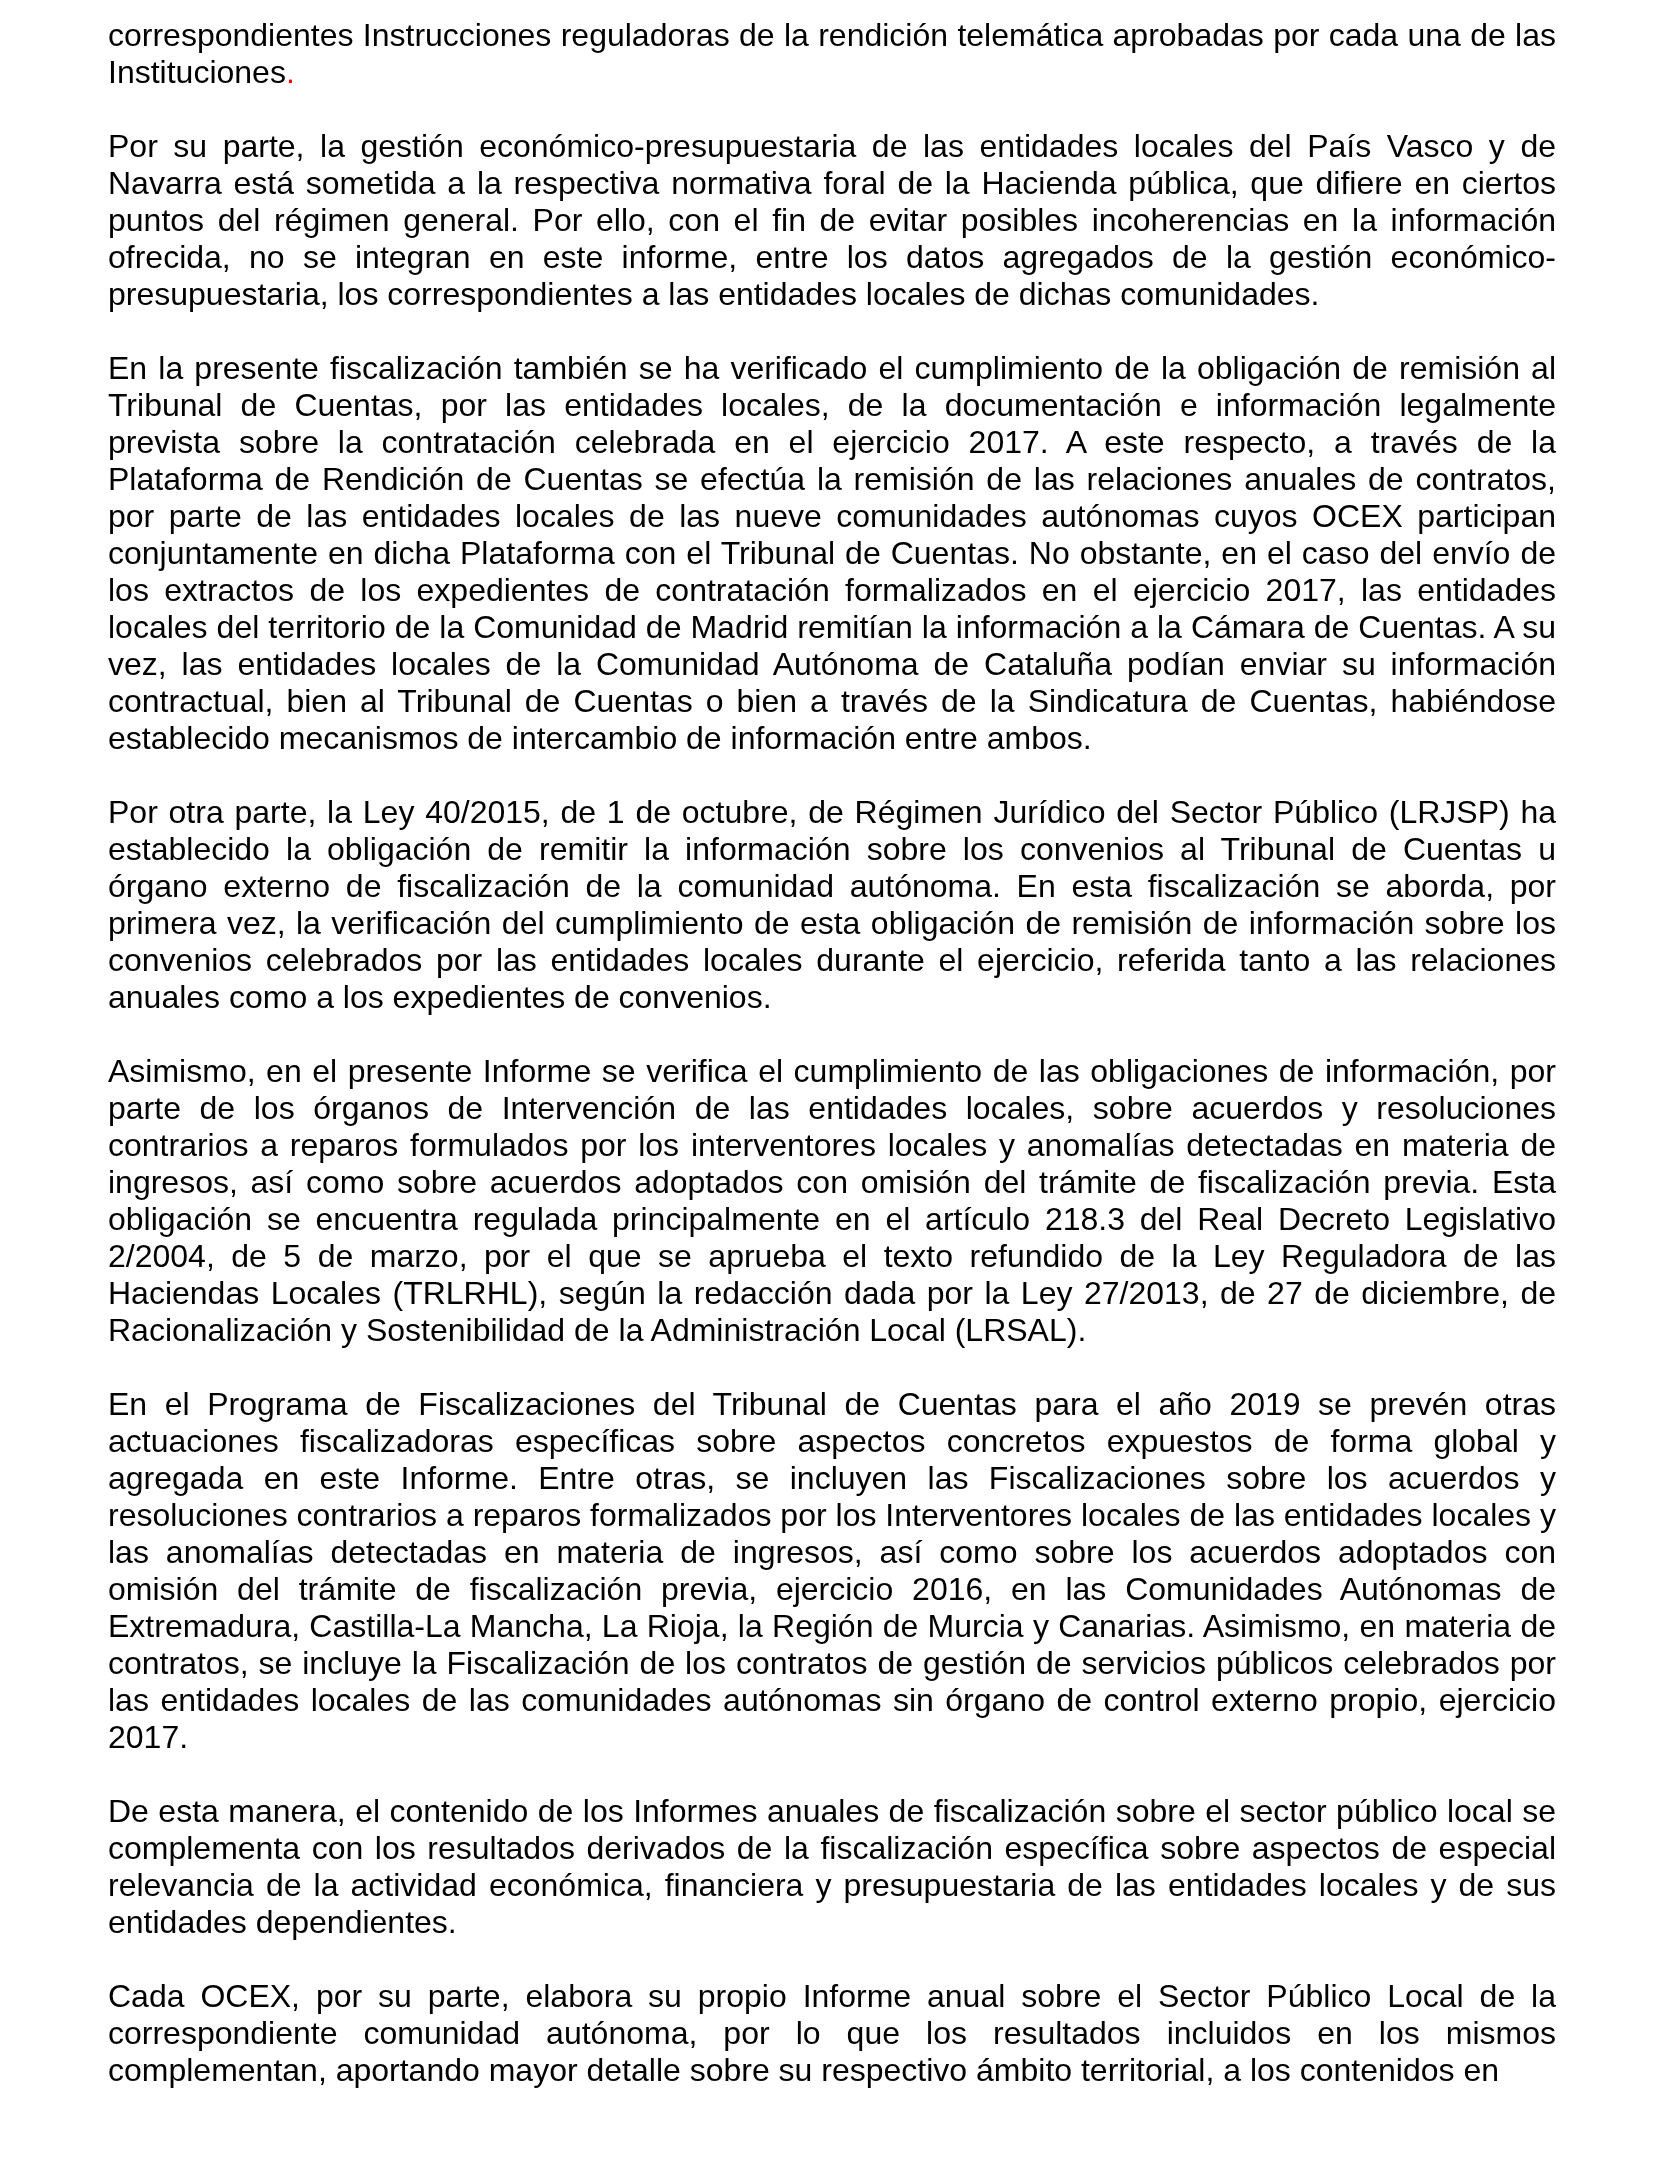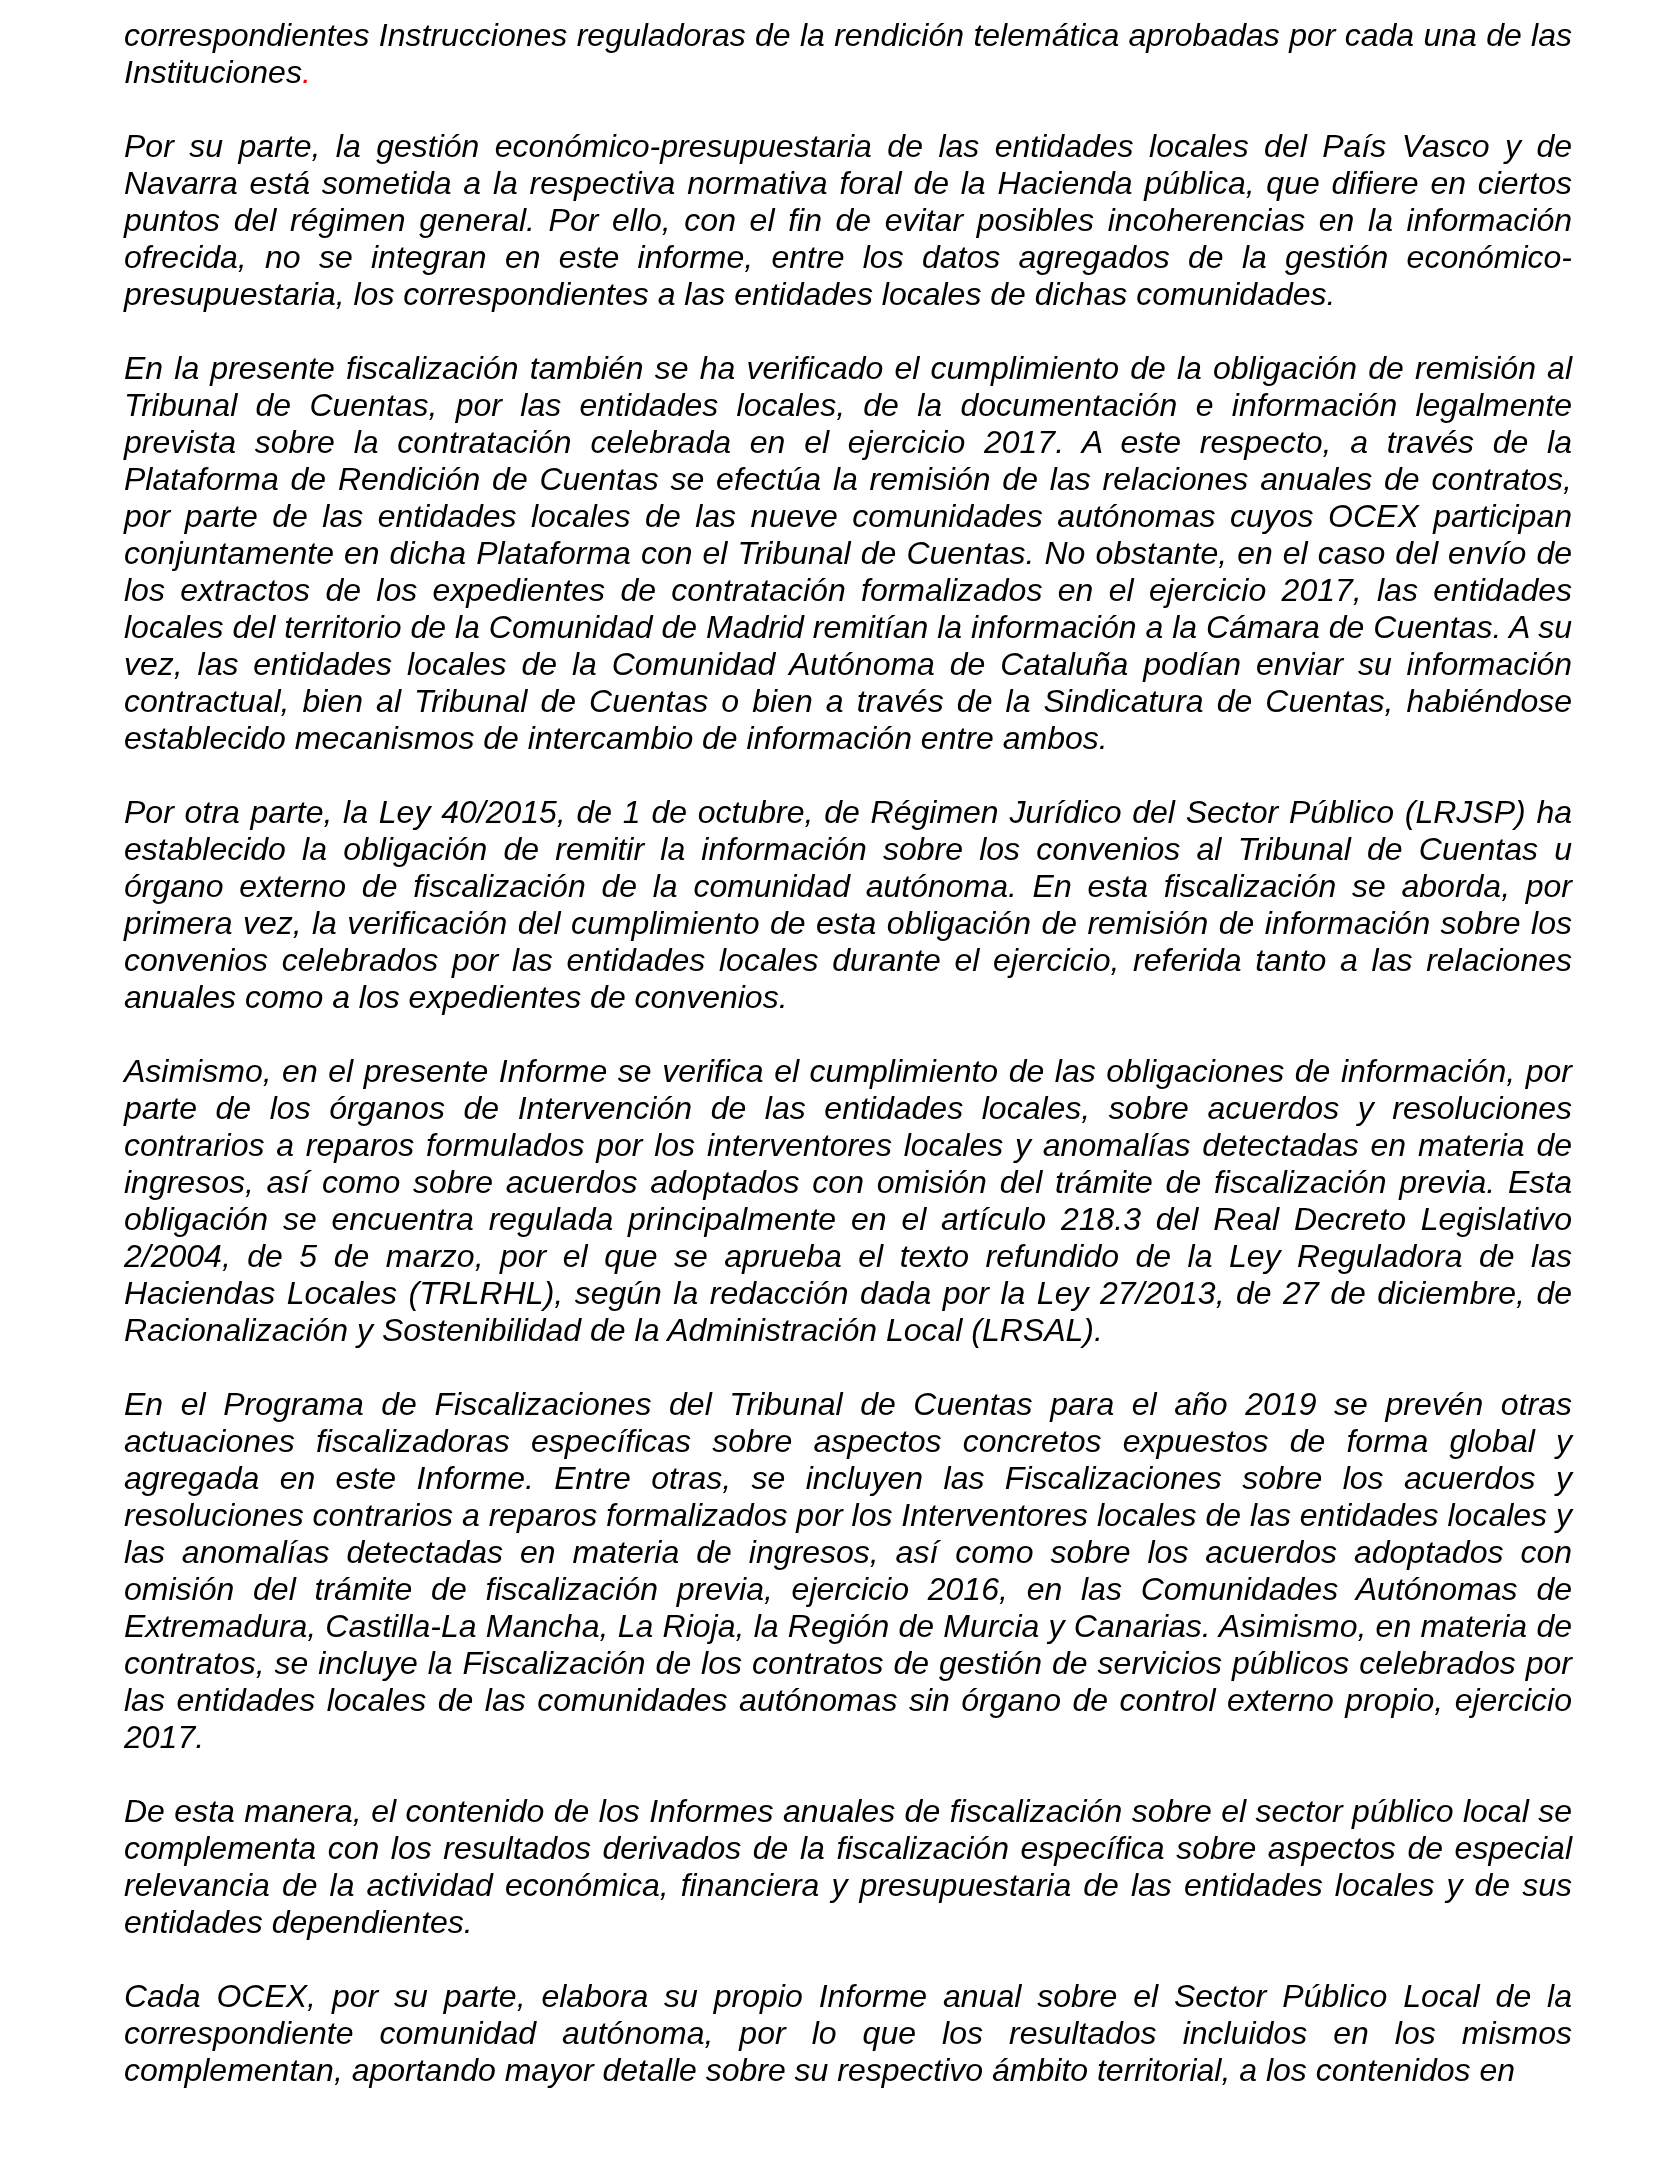--- a/index.html
+++ b/index.html
@@ -7,24 +7,23 @@
   body {
     width: 1672px;
     height: 2183px;
     background: #ffffff;
     position: relative;
     overflow: hidden;
     font-family: "Liberation Sans", "DejaVu Sans", sans-serif;
   }
   .text-body {
     position: absolute;
-    left: 124px;
+    left: 108px;
     top: 17.3px;
     width: 1448px;
-    font-style: italic;
   }
   p.para {
     margin: 0 0 37px 0;
     padding: 0;
     font-size: 32px;
     line-height: 37px;
     color: #000000;
     text-align: justify;
     text-justify: inter-word;
     word-spacing: normal;

